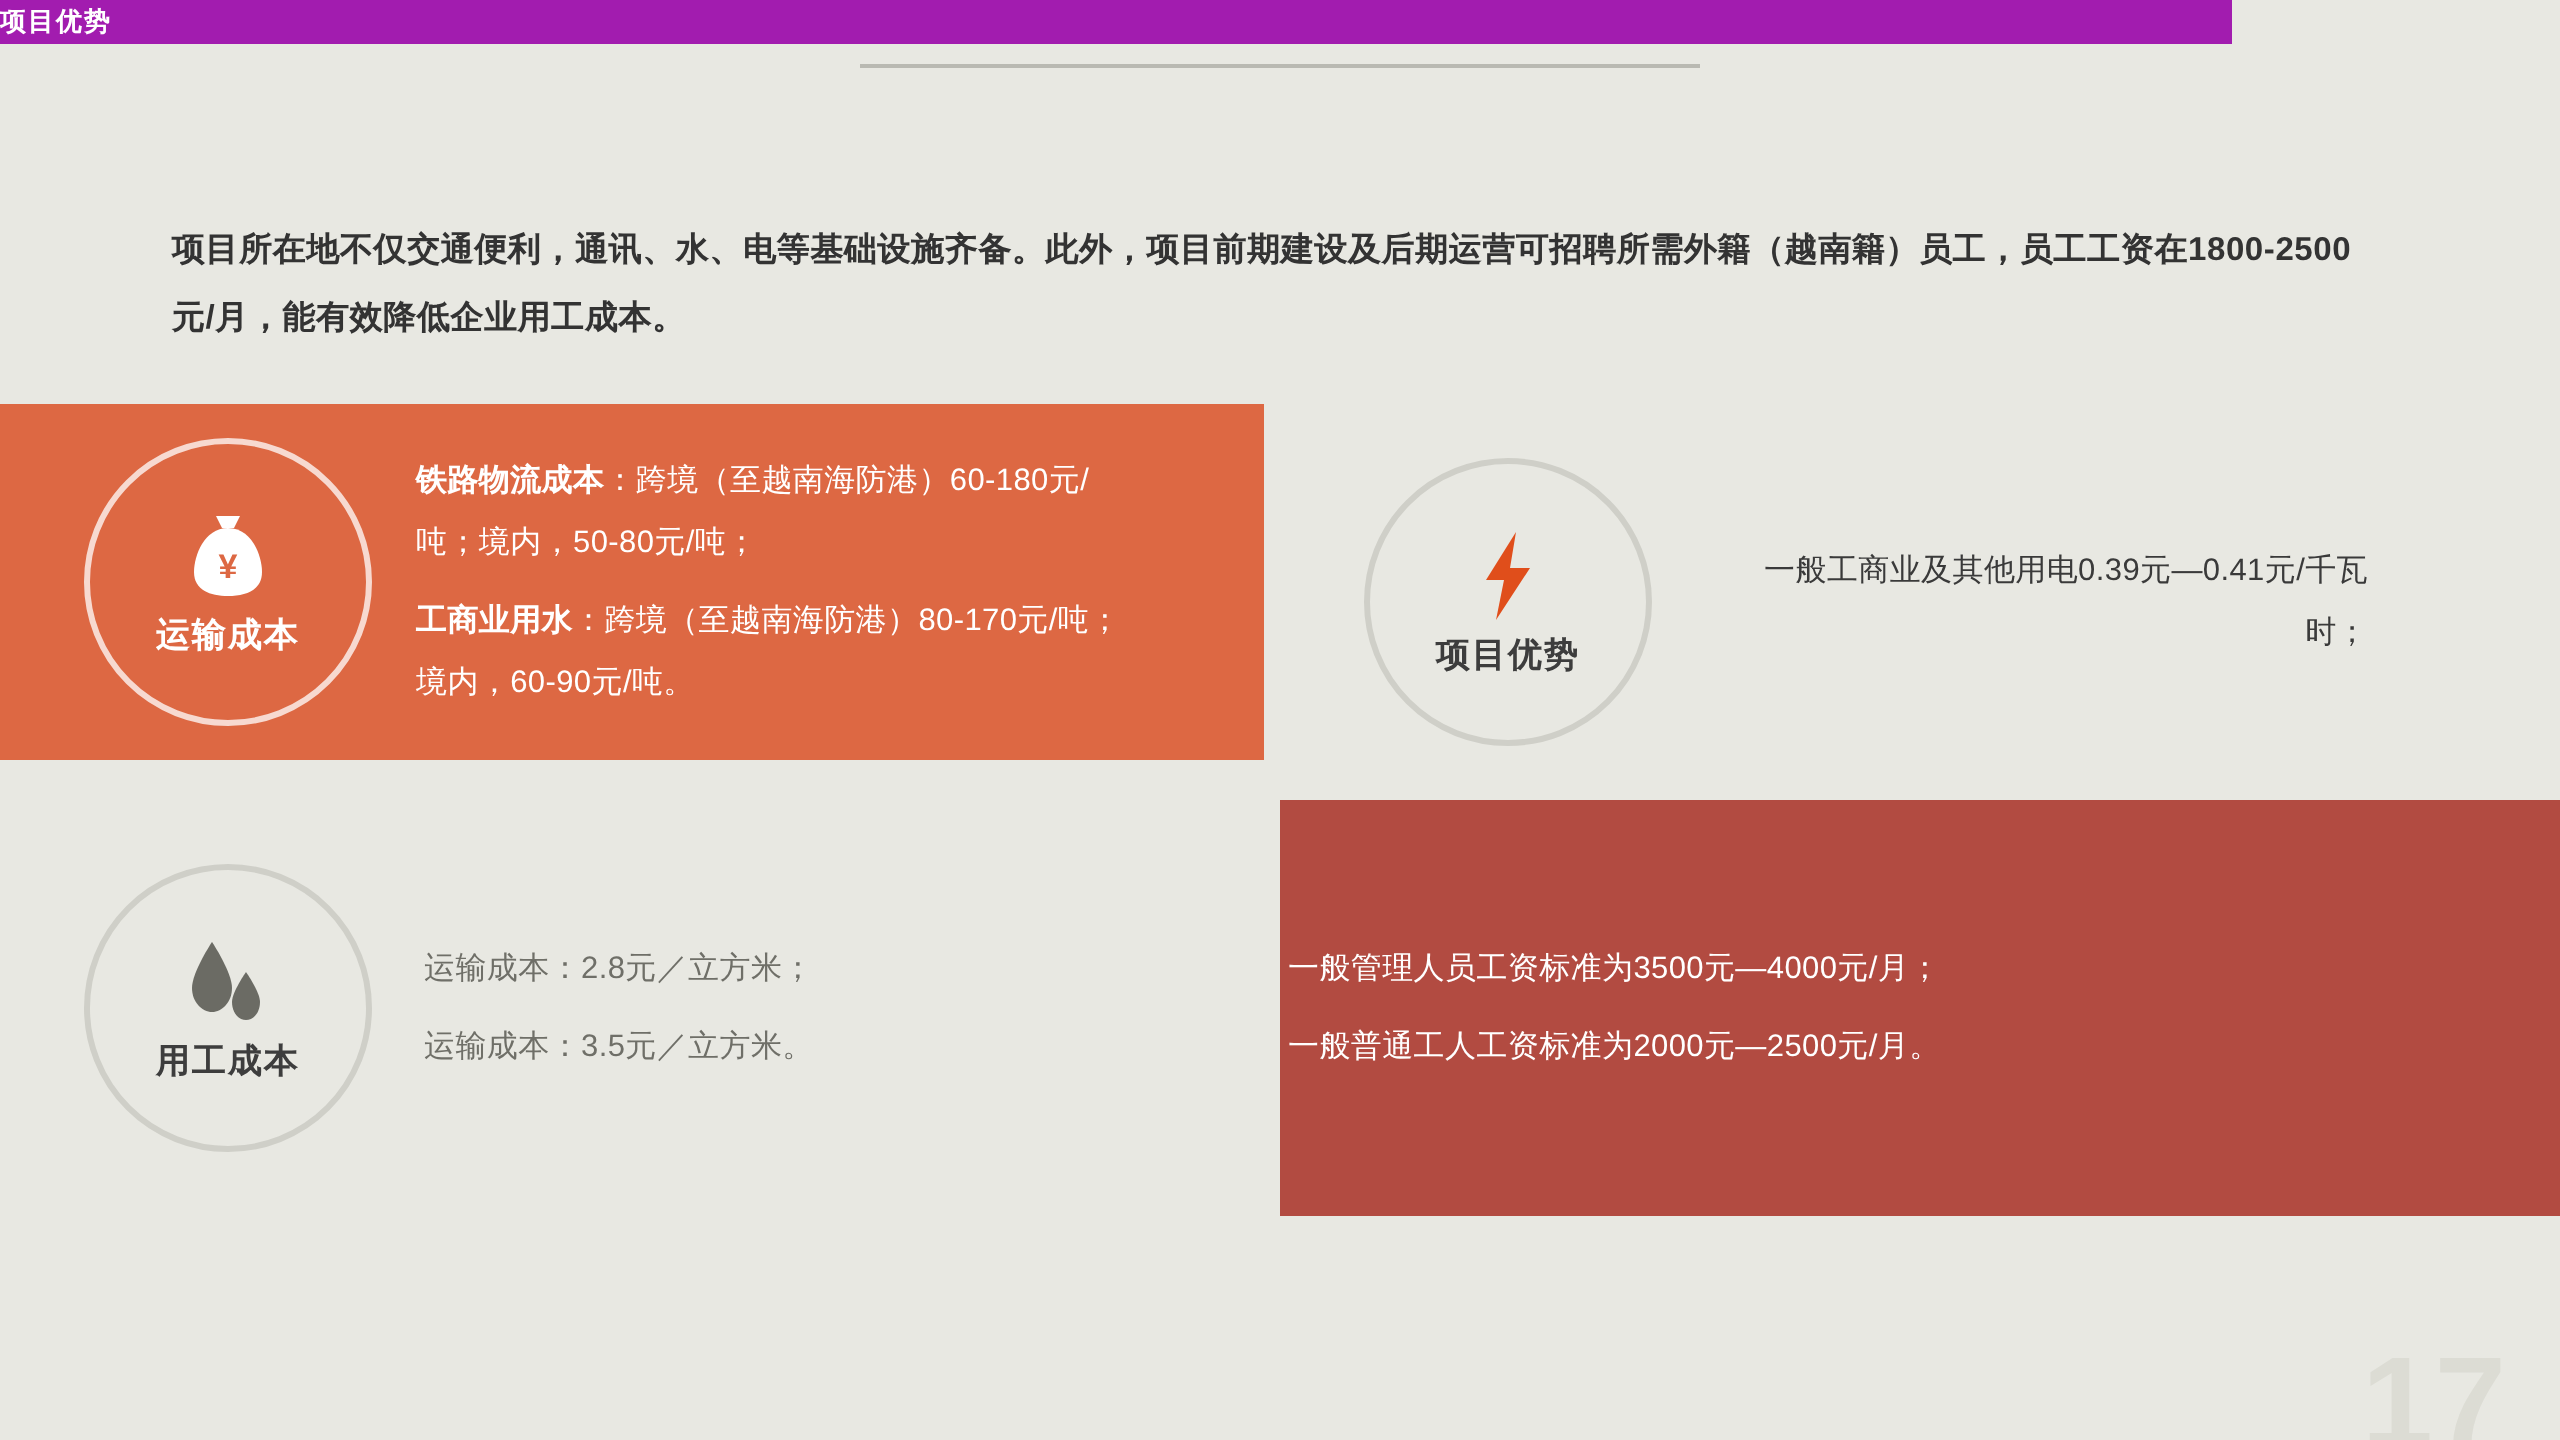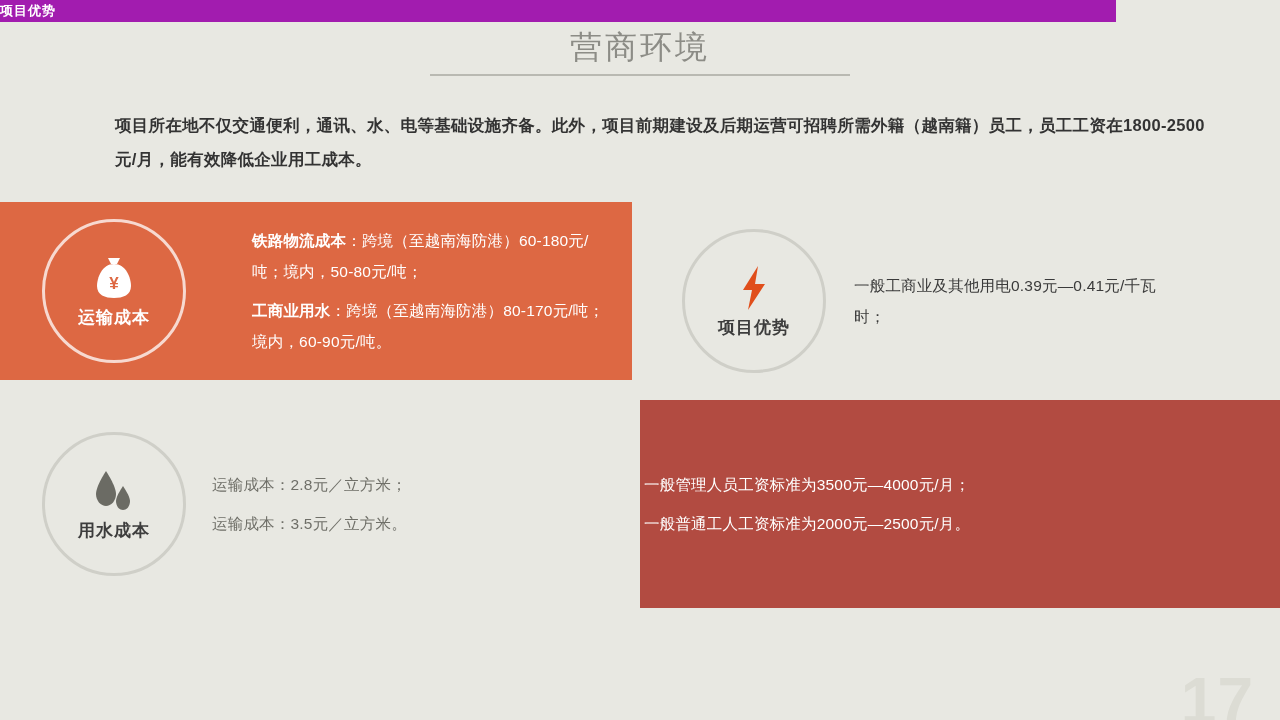--- a/index.html
+++ b/index.html
@@ -42,21 +42,21 @@
     line-height: 42px;
   }
   .title-rule {
     margin: 6px auto 0 auto;
     width: 420px;
     height: 2px;
     background: #b9b9b2;
   }
   .intro {
     position: absolute;
-    left: 115px;
+    left: 86px;
     top: 108px;
     width: 1090px;
     font-size: 16.5px;
     font-weight: bold;
     color: #333333;
     line-height: 34px;
     letter-spacing: 0.3px;
   }
   
   .grid {
@@ -107,27 +107,27 @@
   }
   .badge.white .badge-label { color: #ffffff; }
   .badge.dark .badge-label { color: #3d3d3d; }
 
   .body-text {
     font-size: 15.5px;
     line-height: 31px;
     letter-spacing: 0.2px;
   }
   .body-text .lead { font-weight: bold; }
-  .text-white { color: #ffffff; margin-left: 44px; }
+  .text-white { color: #ffffff; }
   .text-dark { color: #3a3a3a; }
   .text-grey { color: #6f6f68; }
   .para { margin: 0; }
   .para + .para { margin-top: 8px; }
 
-  .tr-text { width: 330px; margin-left: 6px; }
+  .tr-text { width: 330px; margin-left: 6px; text-align: right; }
   .bl-text { width: 330px; margin-left: 4px; }
   .br-text { width: 330px; margin-left: 4px; }
   .tl-text { width: 360px; }
 
   .pagenum {
     position: absolute;
     right: 26px;
     bottom: -18px;
     font-size: 64px;
     font-weight: bold;
@@ -141,21 +141,20 @@
   }
 </style>
 </head>
 <body>
 
 <div class="topbar">
   <span>项目优势</span>
 </div>
 
 <div class="title-wrap">
-  <div class="title">营商环境</div>
   <div class="title-rule"></div>
 </div>
 
 <div class="intro">项目所在地不仅交通便利，通讯、水、电等基础设施齐备。此外，项目前期建设及后期运营可招聘所需外籍（越南籍）员工，员工工资在1800-2500元/月，能有效降低企业用工成本。</div>
 
 <div class="grid">
 
   <div class="cell cell-tl">
     <div class="badge white">
       <div class="badge-icon">
@@ -194,21 +193,21 @@
   </div>
 
   <div class="cell cell-bl">
     <div class="badge grey dark">
       <div class="badge-icon">
         <svg width="44" height="46" viewBox="0 0 44 46" aria-hidden="true">
           <path d="M14 3 C14 3 4 18 4 26 C4 33 9 38 14 38 C19 38 24 33 24 26 C24 18 14 3 14 3 Z" fill="#6b6b64"></path>
           <path d="M31 18 C31 18 24 28 24 33 C24 38 27 42 31 42 C35 42 38 38 38 33 C38 28 31 18 31 18 Z" fill="#6b6b64"></path>
         </svg>
       </div>
-      <div class="badge-label">用水成本</div>
+      <div class="badge-label">用工成本</div>
     </div>
     <div class="body-text text-grey bl-text">
       <p class="para">
         <span>运输成本：2.8元／立方米；</span>
       </p>
       <p class="para">
         <span>运输成本：3.5元／立方米。</span>
       </p>
     </div>
   </div>

